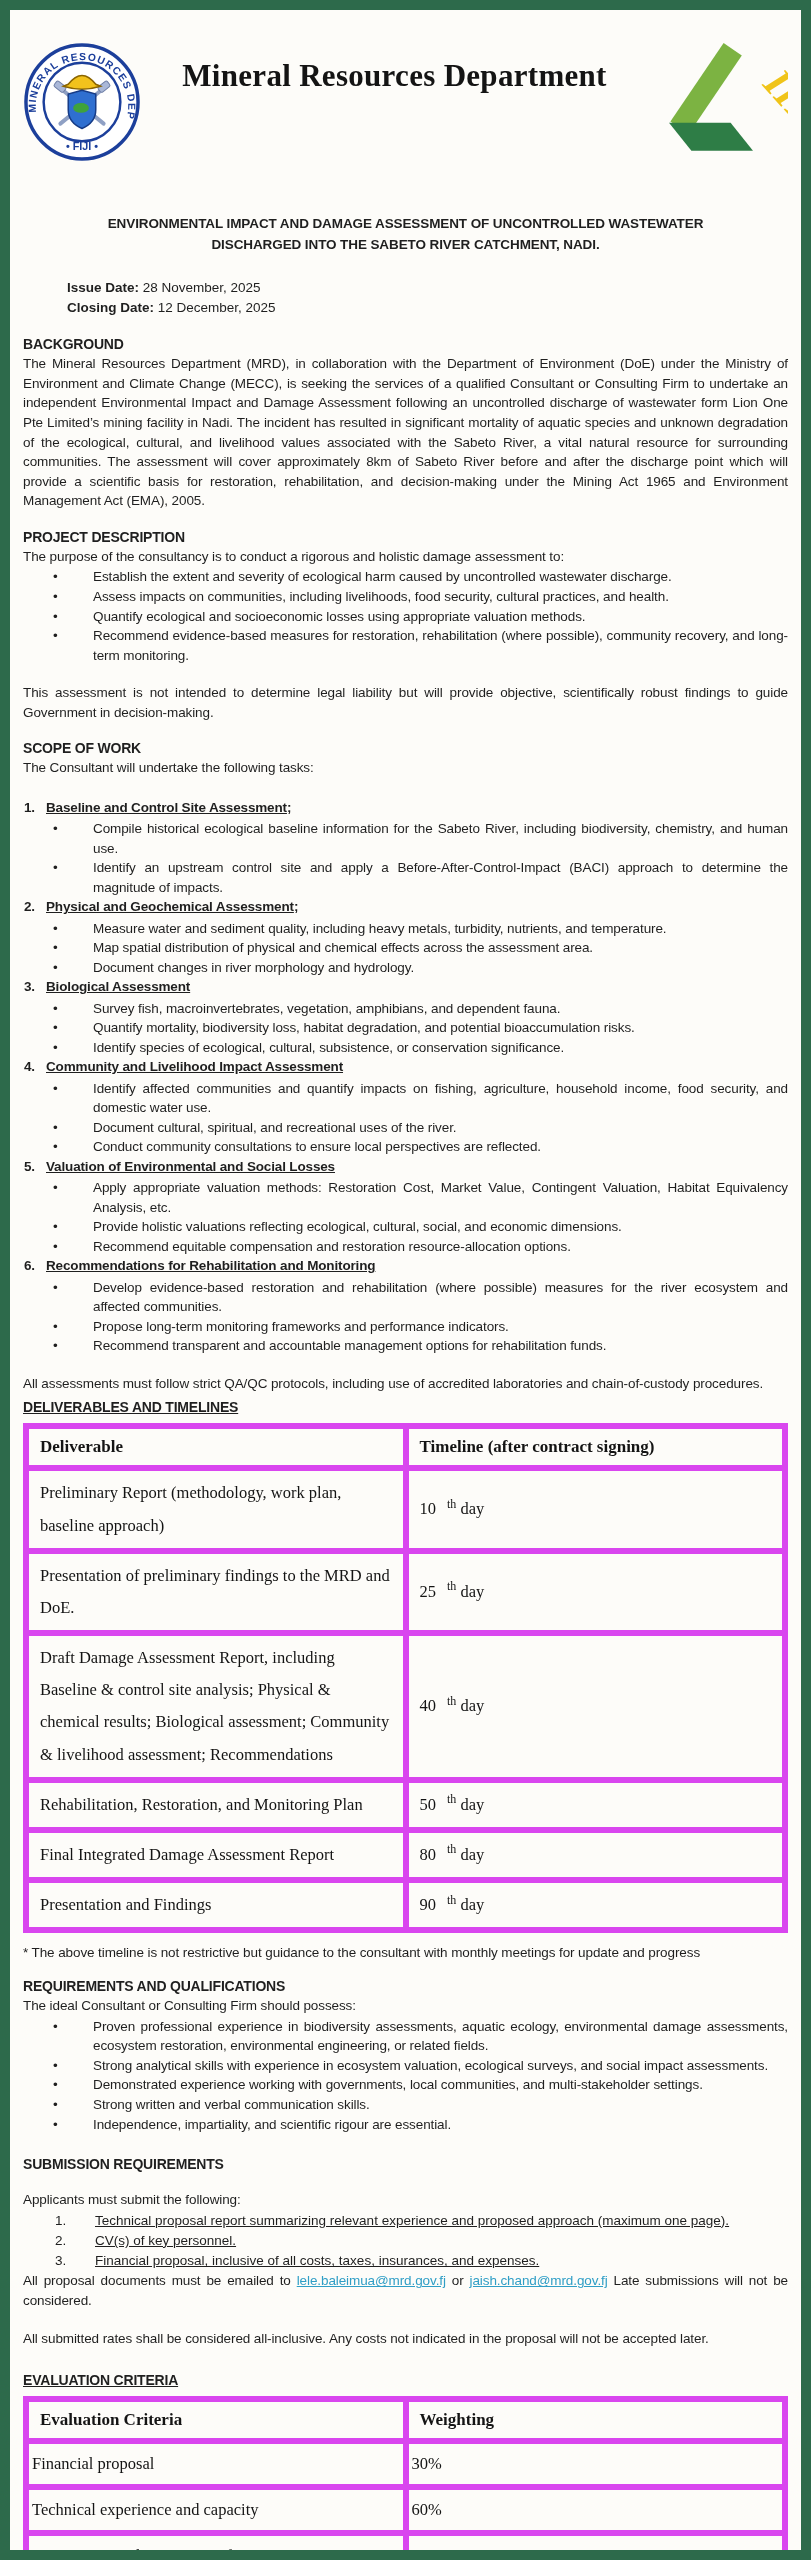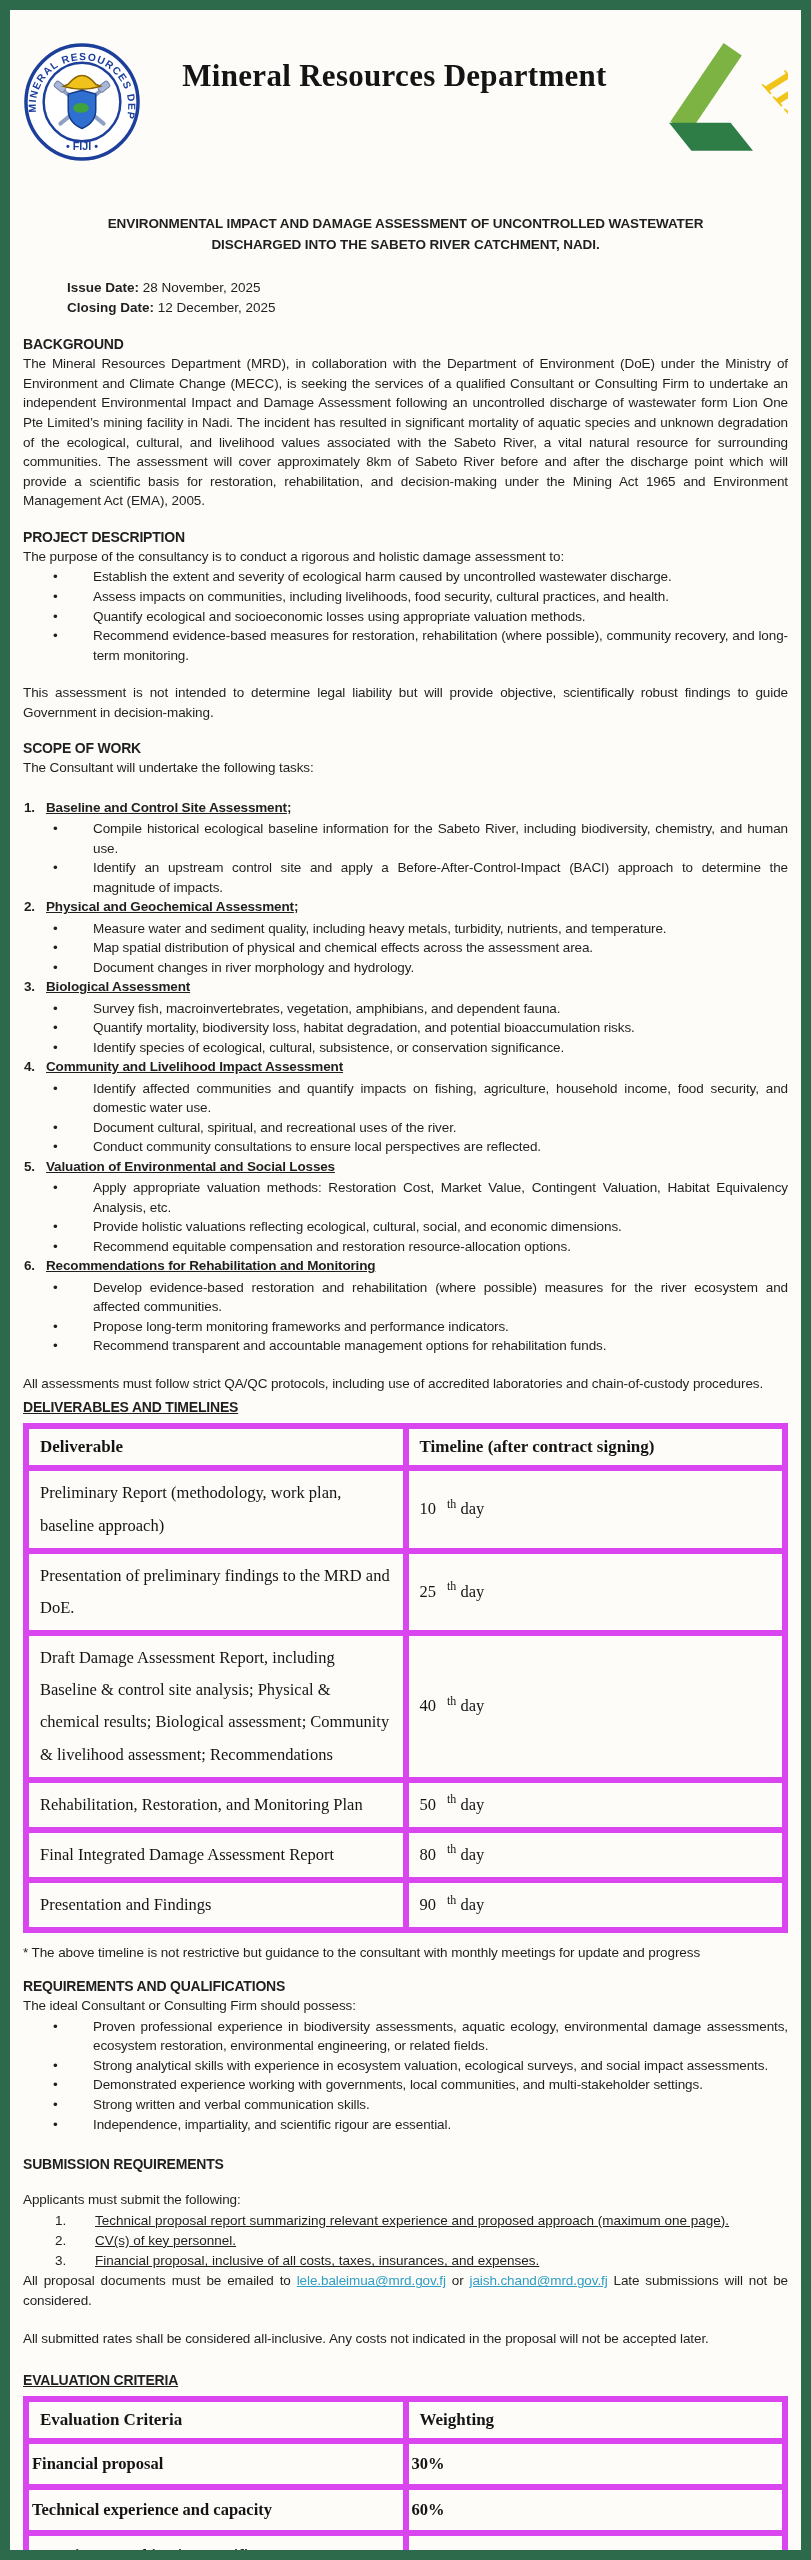--- a/index.html
+++ b/index.html
@@ -54,21 +54,21 @@
     font-family:"Liberation Serif", serif; border:2px solid #1c1c1c; background:#fdfcf9;
   }
   table.doc th, table.doc td{
     border:6px solid #d946ef; padding:6px 11px; text-align:left; vertical-align:middle;
     font-size:16.5px; color:#141414;
   }
   table.doc th{font-size:17px; font-weight:bold; padding:8px 11px;}
   table.doc col.c1{width:50%;}
   td.tall{line-height:1.95;}
   table.doc sup{font-size:12px; line-height:0;padding-left:11px;}
-  table.eval td{padding:10px 3px;font-weight:bold;}
+  table.eval td{padding:10px 3px;}
 
   .footnote{margin-top:12px; font-size:13.5px; letter-spacing:-.1px;}
   a.maillink{color:#2f9ec6; text-decoration:underline; cursor:pointer;}
 </style>
 </head>
 <body>
 
 <div class="page">
   <div class="top-strip"></div>
   <div class="content">

